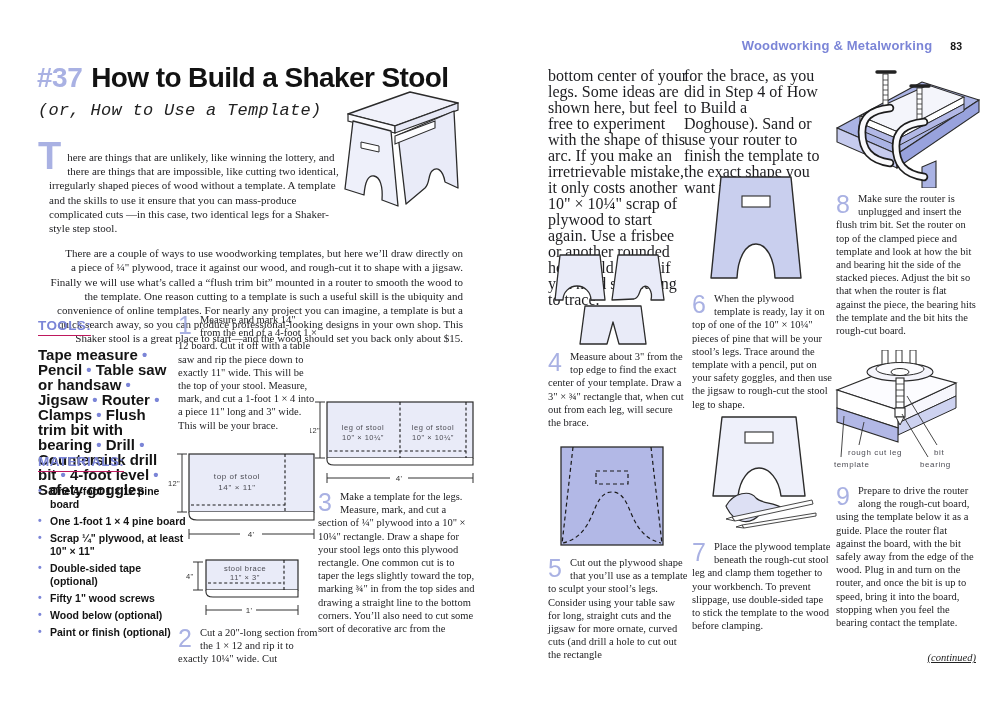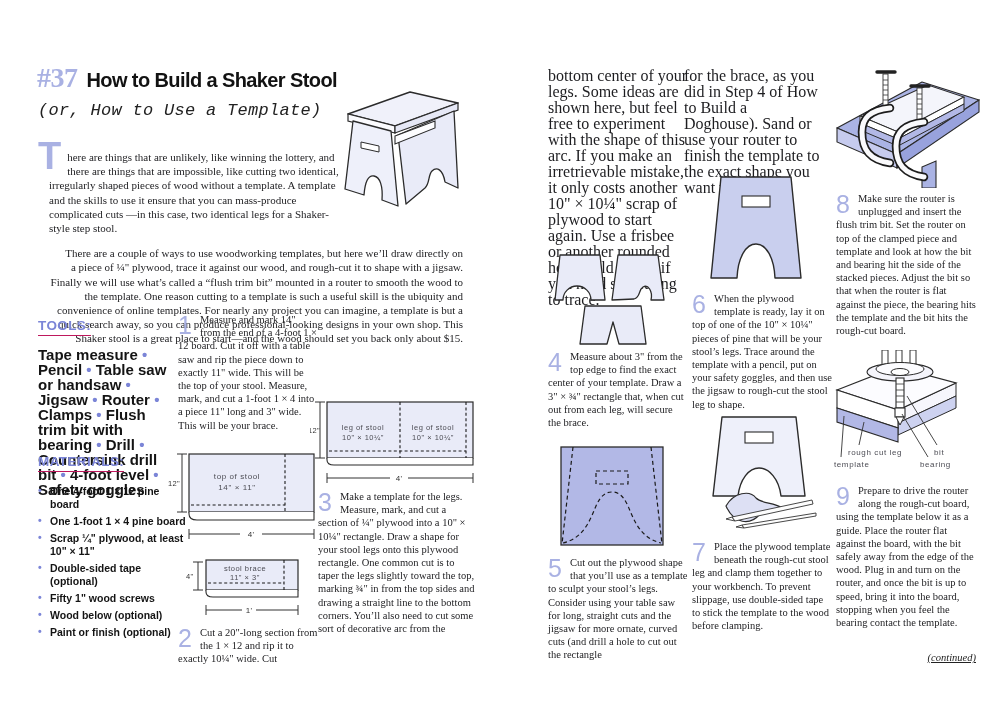--- a/index.html
+++ b/index.html
@@ -5,23 +5,23 @@
   html,body { margin:0; padding:0; background:#eceaea; }
   .spread { position:relative; width:1000px; height:712px; background:#ffffff; overflow:hidden;
             font-family:"Liberation Serif", serif; color:#1d1d20; }
   .abs { position:absolute; }
 
   
   .hdr { font-family:"Liberation Sans", sans-serif; font-weight:bold; font-size:13px;
          color:#7b85d7; letter-spacing:0.2px; }
   .pagenum { font-family:"Liberation Sans", sans-serif; font-weight:bold; font-size:10.5px; color:#141414; }
   .title-row { white-space:nowrap; }
-  .title-num  { font-family:Liberation Serif, serif; font-weight:bold; font-size:28px;
+  .title-num  { font-family:Liberation Sans, sans-serif; font-weight:bold; font-size:28px;
                 color:#a9b1e3; letter-spacing:-0.5px; }
-  .title-main { font-family:"Liberation Sans", sans-serif; font-weight:bold; font-size:20px;
+  .title-main { font-family:"Liberation Sans", sans-serif; font-weight:bold; font-size:28px;
                 color:#121212; letter-spacing:-0.6px; margin-left:9px; }
   .subtitle { font-family:Liberation Mono, monospace; font-style:italic; font-size:17px; color:#222;
               letter-spacing:0.3px; }
 
   
   .intro { font-size:11px; line-height:14.2px; }
   .intro p { margin:11px; }
   .intro .indent { text-indent:14px;text-align:right; }
   .dropcap { float:left; font-family:"Liberation Sans", sans-serif; font-weight:bold;
              font-size:38px; line-height:33px; color:#a9b1e3; padding:1px 6px 0 0; }
@@ -172,20 +172,24 @@
       <line x1="98" y1="82" x2="163" y2="82" stroke="#333" stroke-width="1"></line>
       <text x="89" y="85" text-anchor="middle" class="dmeas">4'</text>
     </svg>
   </div>
 
   <div class="abs step" style="left:318px; top:490px; width:160px;">
     <span class="step-num">3</span>
     <span>Make a template for the legs. Measure, mark, and cut a section of ¼" plywood into a 10" × 10¼" rectangle. Draw a shape for your stool legs onto this plywood rectangle. One common cut is to taper the legs slightly toward the top, marking ¾" in from the top sides and drawing a straight line to the bottom corners. You’ll also need to cut some sort of decorative arc from the</span>
   </div>
 
+  <div class="abs" style="left:620px; top:36px; width:342px; text-align:right;">
+    <span class="hdr">Woodworking &amp; Metalworking</span>
+    <span class="pagenum" style="margin-left:14px;">83</span>
+  </div>
 
   <div class="abs frag" style="left:548px; top:68px; width:140px;">bottom center of your legs. Some ideas are shown here, but feel free to experiment with the shape of this arc. If you make an irretrievable mistake, it only costs another 10" × 10¼" scrap of plywood to start again. Use a frisbee or another rounded household object if you need something to trace.</div>
 
   <div class="abs" style="left:548px; top:250px;">
     <svg width="138" height="98" viewBox="0 0 138 98">
       <path d="M12,5 L52,5 L57,50 L43,50 A14,14 0 0 0 15,50 L7,50 Z" fill="#e9ebf8" stroke="#2b2b2b" stroke-width="1.3" stroke-linejoin="round"></path>
       <path d="M70,5 L110,5 L116,50 L103,50 C105,41 100,34 95,37 C90,40 93,47 86,49 L64,50 Z" fill="#e9ebf8" stroke="#2b2b2b" stroke-width="1.3" stroke-linejoin="round"></path>
       <path d="M37,56 L93,56 L98,94 L71,94 L65,72 L59,94 L32,94 Z" fill="#e9ebf8" stroke="#2b2b2b" stroke-width="1.3" stroke-linejoin="round"></path>
     </svg>
   </div>

